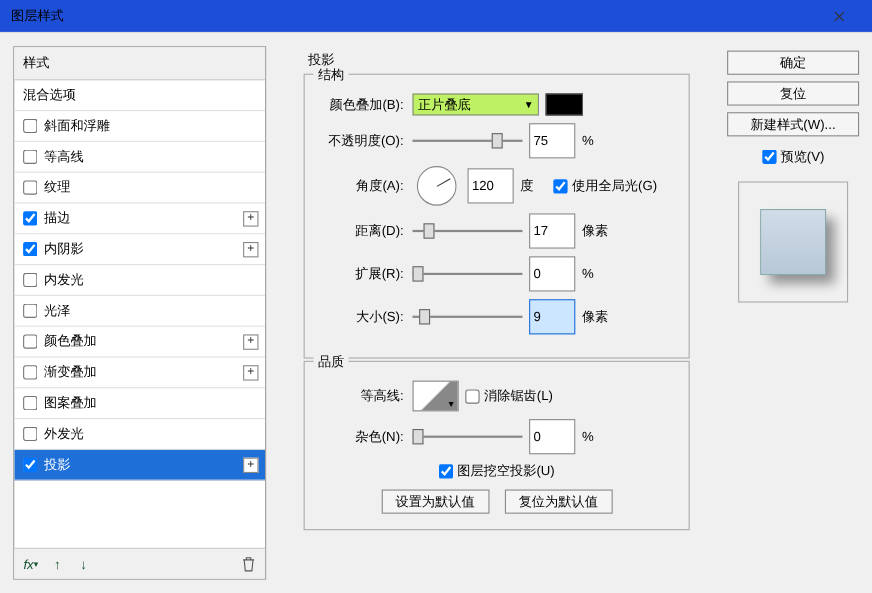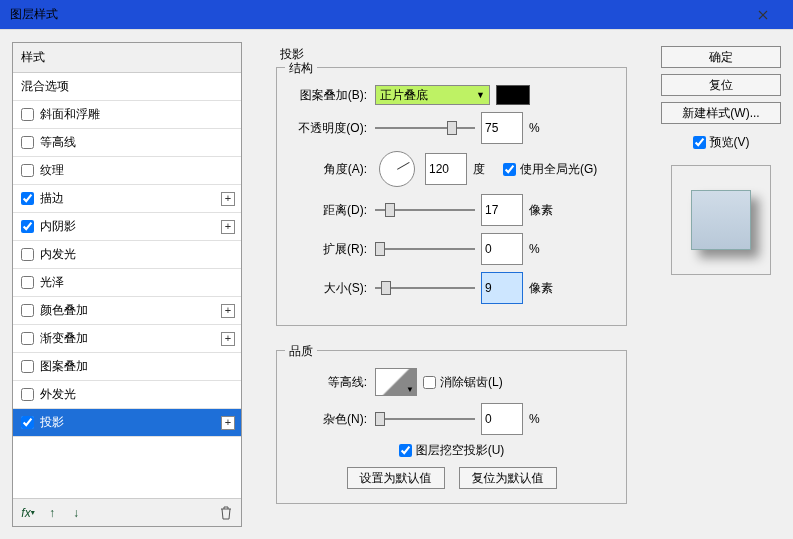--- a/index.html
+++ b/index.html
@@ -14,21 +14,21 @@
 .style-list{flex:1;overflow:auto}
 .style-item{display:flex;align-items:center;padding:5px 8px;border-bottom:1px solid #e0e0e0;cursor:pointer;position:relative}
 .style-item.selected{background:#1e6fd8;color:#fff}
 .style-item input[type=checkbox]{margin-right:6px}
 .style-item.indented{}
 .style-item .plus{position:absolute;right:6px;width:14px;height:14px;border:1px solid #888;display:flex;align-items:center;justify-content:center;font-size:11px;line-height:1;background:#fff;color:#333}
 .left-footer{height:28px;border-top:1px solid #ccc;background:#f0f0f0;display:flex;align-items:center;padding:0 6px;gap:6px}
 .left-footer .spacer{flex:1}
 .icon-btn{width:18px;height:18px;display:flex;align-items:center;justify-content:center;cursor:pointer;color:#14532d}
 .center-panel{flex:1;padding:4px 8px}
-.fieldset{border:1px solid #aaa;padding:10px 12px 14px;margin-bottom:24px;position:relative}
+.fieldset{border:1px solid #aaa;padding:10px 12px 14px;margin-bottom:2px;position:relative}
 .fieldset-label{position:absolute;top:-8px;left:8px;background:#f0f0f0;padding:0 4px}
 .outer-fieldset{border:none;padding:0}
 .outer-label{display:block;margin-bottom:4px;padding-left:4px}
 .row{display:flex;align-items:center;margin:7px 0;gap:6px}
 .row-label{width:78px;text-align:right;margin-right:2px}
 .select{width:115px;height:20px;border:1px solid #888;background:#bef264;padding:0 4px;display:flex;align-items:center;justify-content:space-between;cursor:pointer}
 .select .arrow{font-size:9px}
 .color-swatch{width:34px;height:20px;background:#000;border:1px solid #555;cursor:pointer}
 .slider{width:100px;height:16px;position:relative;display:flex;align-items:center}
 .slider-track{height:2px;background:#888;width:100%}
@@ -141,21 +141,21 @@
   </div>
 
   <div class="center-panel">
     <div class="outer-fieldset">
       <span class="outer-label">投影</span>
 
       <div class="fieldset">
         <span class="fieldset-label">结构</span>
 
         <div class="row">
-          <span class="row-label">图案叠加(B):</span>
+          <span class="row-label">颜色叠加(B):</span>
           <div class="select">
             <span>正片叠底</span>
             <span class="arrow">▼</span>
           </div>
           <div class="color-swatch"></div>
         </div>
 
         <div class="row">
           <span class="row-label">不透明度(O):</span>
           <div class="slider">

